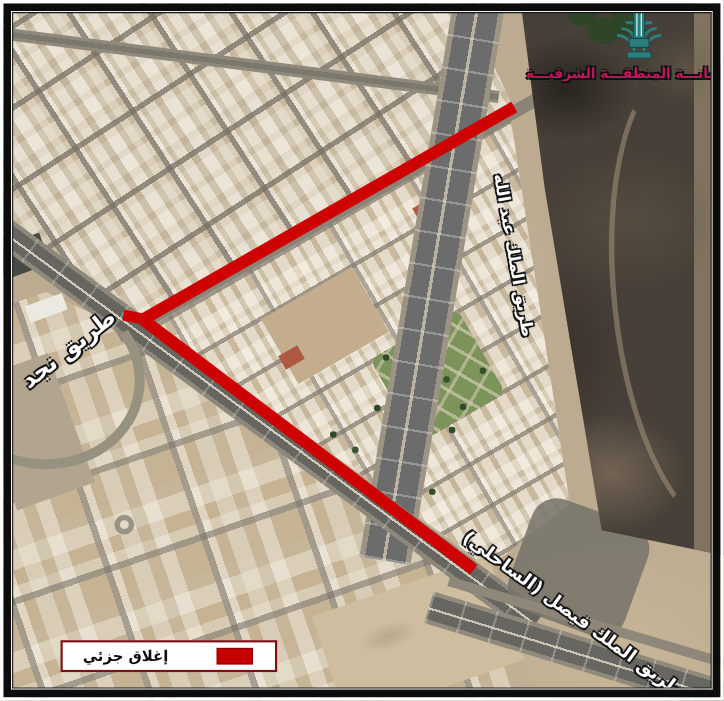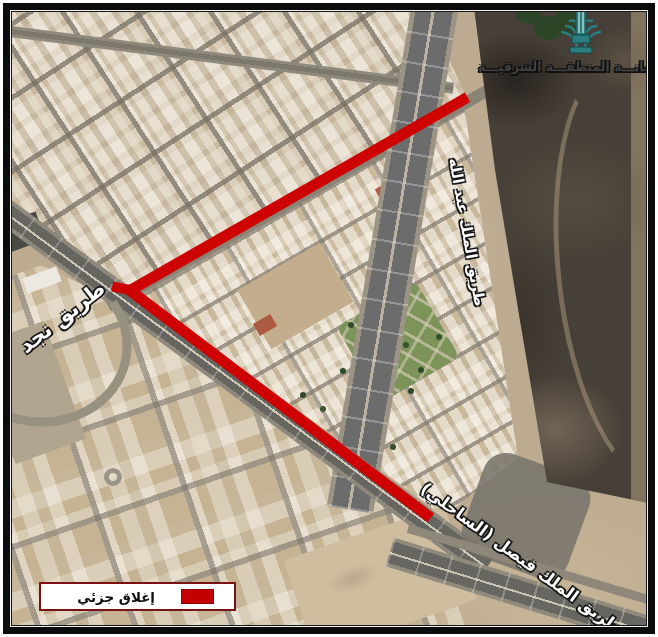--- a/index.html
+++ b/index.html
@@ -128,31 +128,31 @@
   .closure-s    { left:130px; top:285px; width:377px; height:11px; transform:rotate(37.1deg);  transform-origin:0 50%; }
   .closure-stub { left:112px; top:284px; width:26px;  height:10px; transform:rotate(11deg); }
 
   
   .maplabel { position:absolute; z-index:30; color:#fff; font-weight:bold; white-space:nowrap; direction:rtl;
     text-shadow:-1.5px -1.5px 0 #141414, 1.5px -1.5px 0 #141414, -1.5px 1.5px 0 #141414, 1.5px 1.5px 0 #141414, 0 0 3px rgba(0,0,0,.85); }
   .lbl-ka     { left:467px; top:232px; font-size:15px; transform:translate(-50%,-50%) rotate(80deg); }
   .lbl-najd   { left:62px;  top:317px; font-size:21px; transform:translate(-50%,-50%) rotate(-38deg); }
   .lbl-faisal { left:521px; top:558px; font-size:16.5px; transform:translate(-50%,-50%) rotate(36deg); }
   .muni-name  { position:absolute; z-index:45; left:508px; top:59px; width:148px; text-align:center;
-    color:#404040; font-weight:bold; font-size:12.5px; direction:rtl; white-space:nowrap;
+    color:#be185d; font-weight:bold; font-size:12.5px; direction:rtl; white-space:nowrap;
     text-shadow:-1.5px -1.5px 0 #101010, 1.5px -1.5px 0 #101010, -1.5px 1.5px 0 #101010, 1.5px 1.5px 0 #101010; }
   .logo { position:absolute; z-index:45; left:550px; top:3px; width:62px; height:54px; }
 
   .watermark { position:absolute; z-index:20; left:310px; top:572px; font-size:11px; letter-spacing:.3px;
     color:#eceae4; opacity:.85; text-shadow:0 0 2px rgba(70,70,70,.9); }
 
   
-  .legend { position:absolute; z-index:55; left:39px; top:582px; width:197px; height:29px;
+  .legend { position:absolute; z-index:55; left:55px; top:582px; width:197px; height:29px;
     background:#fff; border:2px solid #7c1113; display:flex; flex-direction:row; align-items:center;
-    direction:rtl; padding-right:20px; gap:26px; }
+    direction:rtl; padding-right:20px; gap:44px; }
   .legend-swatch { width:33px; height:15px; background:#c40000; border:1px solid #8a0606; flex:0 0 auto; }
   .legend-label { color:#0d0d0d; font-weight:bold; font-size:13.5px; white-space:nowrap; }
 
   
   .frame { position:absolute; inset:3px; z-index:60; pointer-events:none;
     border:7px solid #0c0c0c;
     box-shadow:inset 0 0 0 1px #f2f2f2, inset 0 0 0 2px #161616; }
   .outer-margin { position:absolute; inset:0; z-index:70; pointer-events:none; border:3px solid #ffffff; }
 </style>
 </head>

